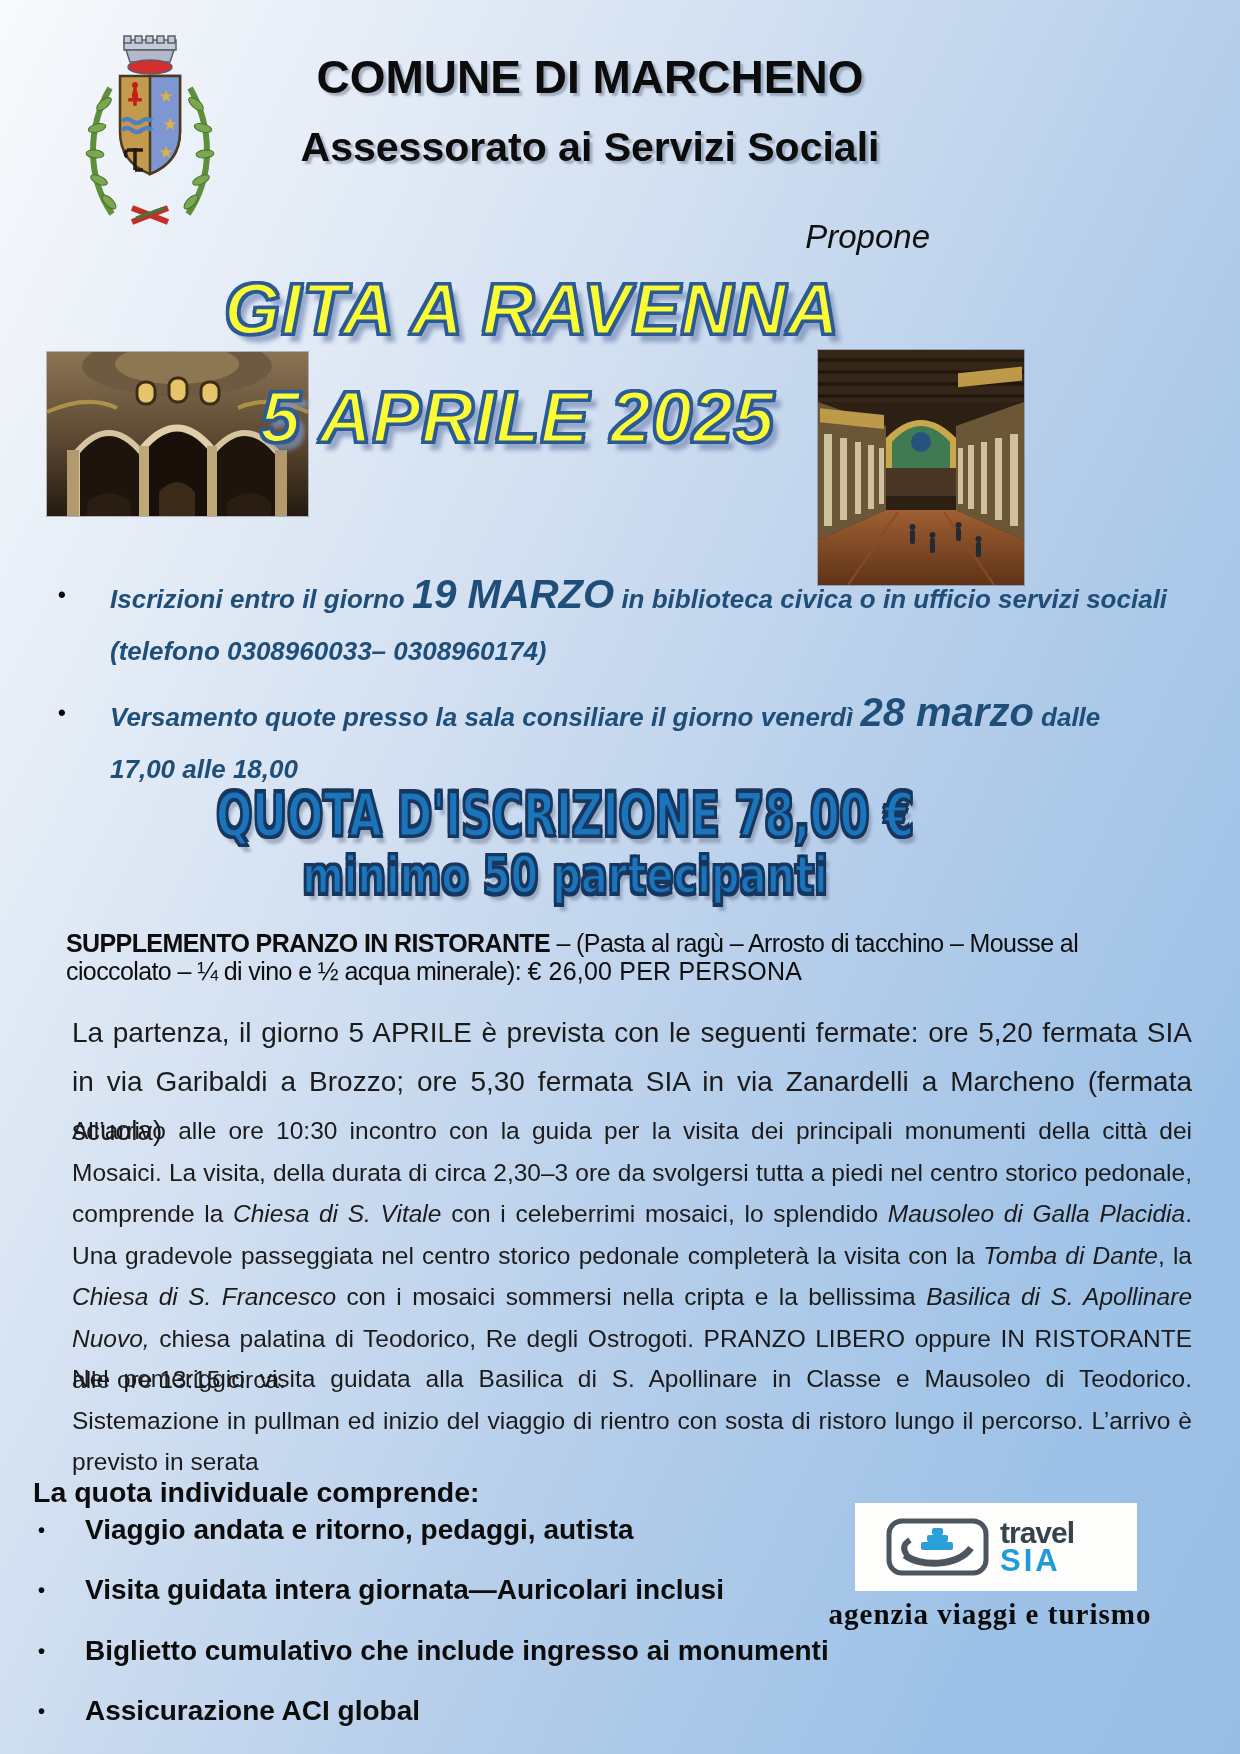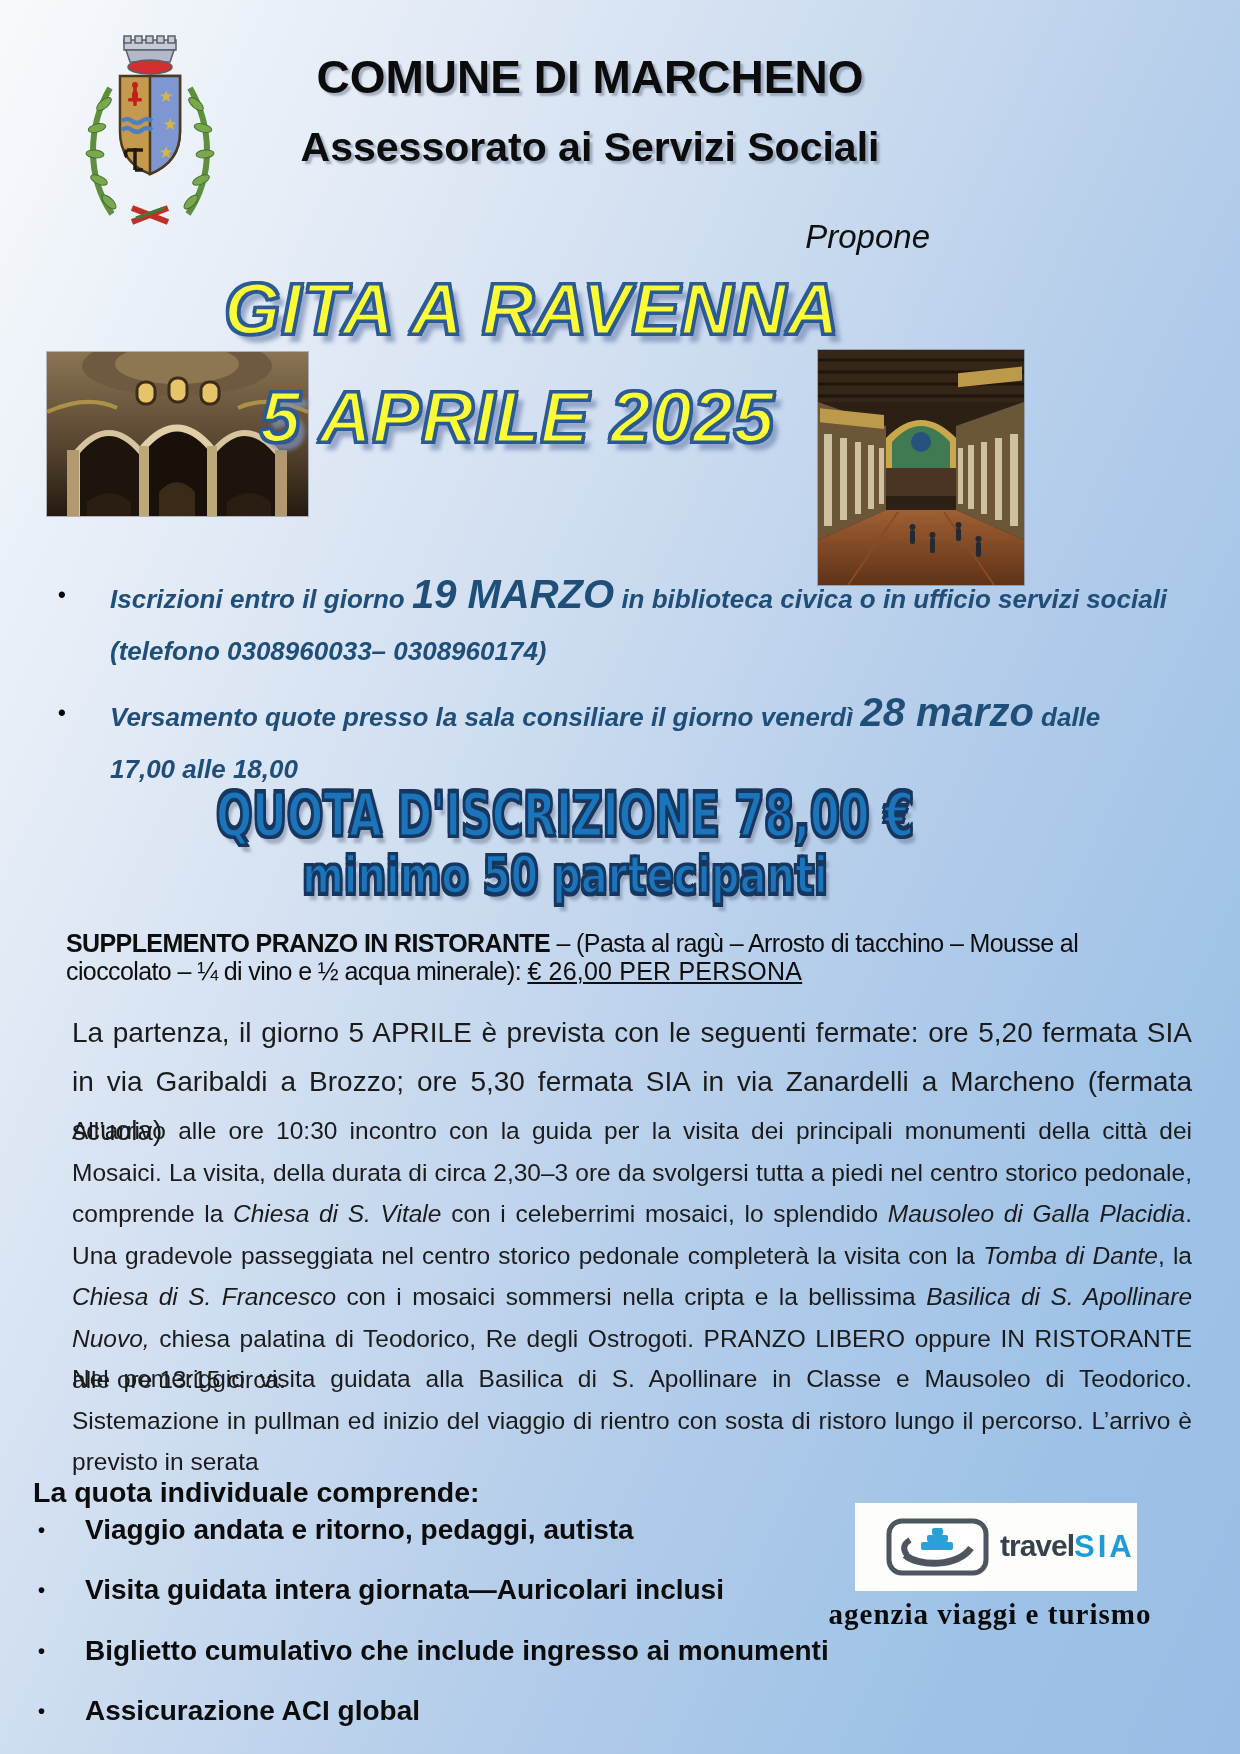--- a/index.html
+++ b/index.html
@@ -33,37 +33,37 @@
   .quota1,.quota2{position:absolute;left:0;width:1130px;text-align:center;font-weight:bold;
     font-family:"DejaVu Sans",sans-serif;color:#1b75bc;-webkit-text-stroke:2.5px #17375e;
     text-shadow:-2px -2px 0 #17375e,2px -2px 0 #17375e,-2px 2px 0 #17375e,2px 2px 0 #17375e,5px 6px 3px rgba(100,112,142,.45);
     transform-origin:50% 0;}
   .quota1{top:779px;font-size:52px;transform:scale(.82,1.18);}
   .quota2{top:845px;font-size:47px;transform:scale(.85,1.1);}
   
   .supplement{position:absolute;left:66px;top:929px;width:1082px;font-size:25px;line-height:28px;
     color:#0e0e0e;letter-spacing:-0.6px;}
   .seg-b{font-weight:bold;}
-  .seg-wide{letter-spacing:0.2px;text-decoration:underline;}
+  .seg-wide{letter-spacing:0.2px;}
   .seg-i{font-style:italic;}
   
   .para{position:absolute;left:72px;width:1120px;margin:0;color:#1b1b1b;text-align:justify;}
   .dep{top:1008px;font-size:28px;line-height:49px;}
   .itin{top:1110px;font-size:24.5px;line-height:41.5px;}
   .aft{top:1358px;font-size:24.5px;line-height:41.5px;}
   
   .inc-head{position:absolute;left:33px;top:1476px;font-size:28.5px;font-weight:bold;color:#0c0c0c;}
   .inc-list{position:absolute;left:30px;top:1500px;width:740px;}
   .inc-item{position:relative;height:60.3px;line-height:60.3px;padding-left:55px;
     font-size:28px;font-weight:bold;color:#0c0c0c;white-space:nowrap;}
   .inc-item .dot2{position:absolute;left:8px;font-size:20px;}
   
   .logo-box{position:absolute;left:855px;top:1503px;width:282px;height:88px;background:#fdfdfb;
     display:flex;align-items:center;padding-left:30px;box-sizing:border-box;gap:10px;}
-  .logo-text{display:flex;justify-content:center;}
+  .logo-text{display:flex;flex-direction:column;justify-content:center;}
   .lt-travel{font-size:30px;font-weight:bold;color:#37424c;line-height:27px;letter-spacing:-1px;}
   .lt-sia{font-size:31px;font-weight:bold;color:#1f9cd8;line-height:30px;letter-spacing:3px;}
   .agency-caption{position:absolute;left:780px;top:1598px;width:420px;text-align:center;
     font-family:"Liberation Serif",serif;font-weight:bold;font-size:29px;color:#0a0a0a;letter-spacing:1px;}
 </style>
 </head>
 <body>
 
 <div class="page">
 

